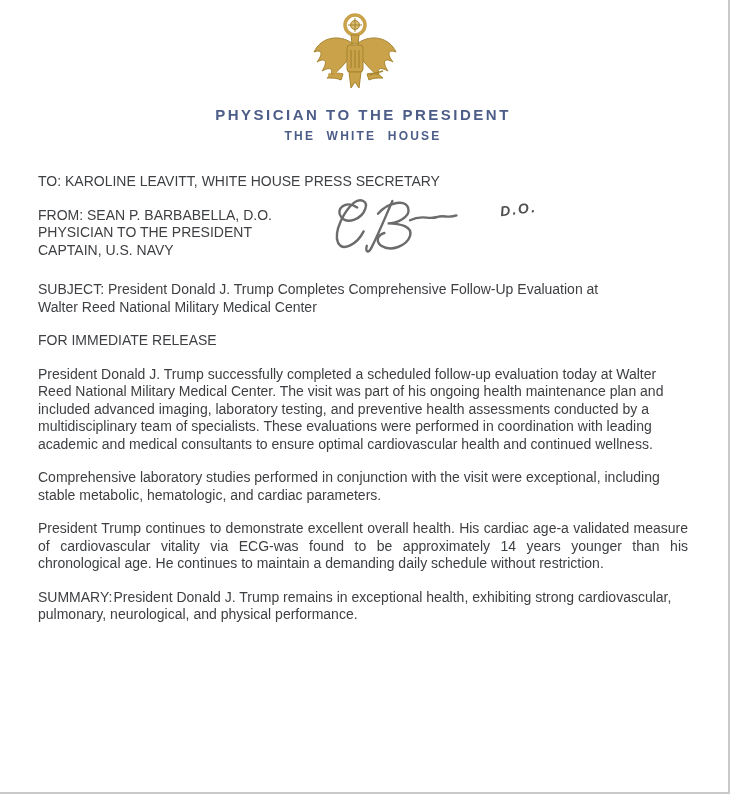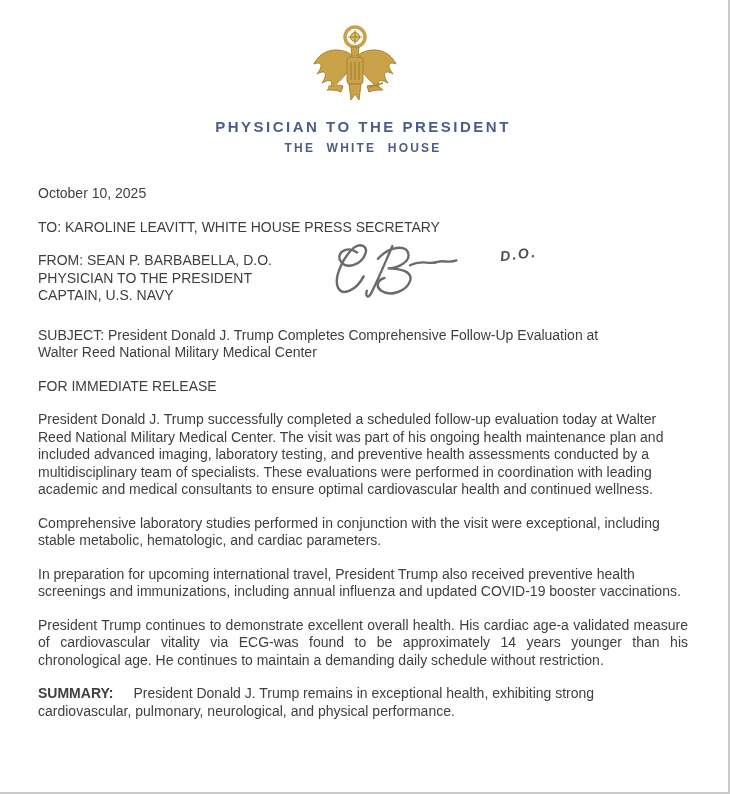--- a/index.html
+++ b/index.html
@@ -6,41 +6,41 @@
   .page {
     position: relative;
     width: 730px;
     height: 794px;
     box-sizing: border-box;
     background: #ffffff;
     border-right: 2px solid #c9c9c9;
     border-bottom: 2px solid #c9c9c9;
     font-family: "Liberation Sans", sans-serif;
     color: #3d3f42;
-    padding: 24px 40px 0 38px;
+    padding: 12px 40px 0 38px;
     overflow: hidden;
   }
   .seal-wrap { text-align: center; margin: 0 0 4px 0; transform: translateX(-8px); }
   .seal-wrap svg { display: inline-block; }
   .lh-title {
     text-align: center; color: #4c5d88; font-size: 15px; font-weight: bold;
     letter-spacing: 2.5px; margin: 2px 0 6px 0;
   }
   .lh-sub {
     text-align: center; color: #4c5d88; font-size: 12px; font-weight: bold;
     letter-spacing: 2.2px; word-spacing: 6px; margin: 0 0 30px 0;
   }
   .line, .para {
     font-size: 14px; line-height: 17.5px; margin: 0 0 16px 0; max-width: 652px;
   }
   .from-block { position: relative; margin: 0 0 22px 0; }
   .from-block .line { margin: 0; }
   .subject { max-width: 600px; }
   .justify { text-align: justify; }
-  .summary strong { font-weight: bold; margin-right: 20px; }
+  .summary strong { font-weight: normal; margin-right: 1px; }
   .sig-svg {
     position: absolute; left: 288px; top: -14px; width: 168px; height: 64px;
     pointer-events: none;
   }
   .sig-do {
     position: absolute; left: 462px; top: -6px;
     font-style: italic; font-weight: bold; font-size: 14px; color: #4f4f4f;
     letter-spacing: 2px; transform: rotate(-7deg);
   }
 </style>
@@ -77,21 +77,20 @@
 
         <path d="M60 62 C66 60 72 62 76 66 C70 66 66 66 62 68 Z"></path>
         <line x1="62" y1="63" x2="76" y2="59" stroke="#a6842f" stroke-width="1.5"></line>
       </g>
     </svg>
   </div>
 
   <div class="lh-title">PHYSICIAN TO THE PRESIDENT</div>
   <div class="lh-sub">THE WHITE HOUSE</div>
 
-  <div class="line">October 10, 2025</div>
   <div class="line">TO: KAROLINE LEAVITT, WHITE HOUSE PRESS SECRETARY</div>
 
   <div class="from-block">
     <div class="line">FROM: SEAN P. BARBABELLA, D.O.</div>
     <div class="line">PHYSICIAN TO THE PRESIDENT</div>
     <div class="line">CAPTAIN, U.S. NAVY</div>
 
     <svg class="sig-svg" viewBox="0 0 200 80" aria-hidden="true">
       <g fill="none" stroke="#6b6b6b" stroke-width="3" stroke-linecap="round">
         <path d="M34 18 C20 8 6 20 14 30 C22 40 40 32 44 20 C48 10 38 6 30 12 C18 22 4 48 10 62 C16 74 34 64 42 48"></path>
@@ -101,18 +100,17 @@
       </g>
     </svg>
     <span class="sig-do">D.O.</span>
   </div>
 
   <div class="line subject">SUBJECT: President Donald J. Trump Completes Comprehensive Follow-Up Evaluation at Walter Reed National Military Medical Center</div>
   <div class="line">FOR IMMEDIATE RELEASE</div>
 
   <p class="para">President Donald J. Trump successfully completed a scheduled follow-up evaluation today at Walter Reed National Military Medical Center. The visit was part of his ongoing health maintenance plan and included advanced imaging, laboratory testing, and preventive health assessments conducted by a multidisciplinary team of specialists. These evaluations were performed in coordination with leading academic and medical consultants to ensure optimal cardiovascular health and continued wellness.</p>
   <p class="para">Comprehensive laboratory studies performed in conjunction with the visit were exceptional, including stable metabolic, hematologic, and cardiac parameters.</p>
-  <p class="para">In preparation for upcoming international travel, President Trump also received preventive health screenings and immunizations, including annual influenza and updated COVID-19 booster vaccinations.</p>
   <p class="para justify">President Trump continues to demonstrate excellent overall health. His cardiac age-a validated measure of cardiovascular vitality via ECG-was found to be approximately 14 years younger than his chronological age. He continues to maintain a demanding daily schedule without restriction.</p>
 
   <p class="para summary"><strong>SUMMARY:</strong><span>President Donald J. Trump remains in exceptional health, exhibiting strong cardiovascular, pulmonary, neurological, and physical performance.</span></p>
 
 </div>
 
 </body></html>

